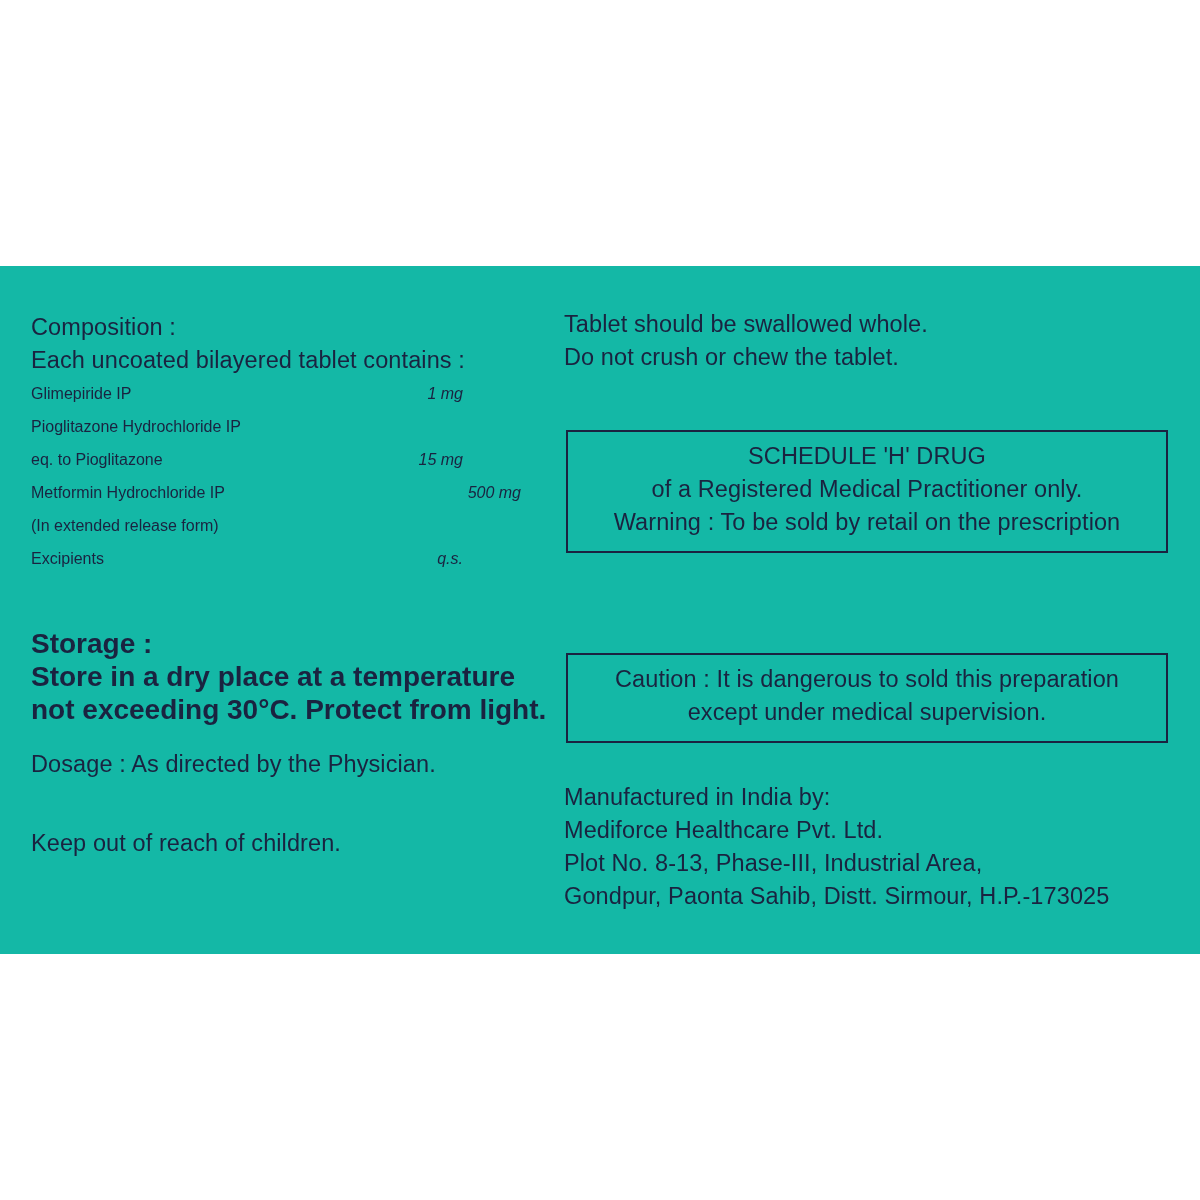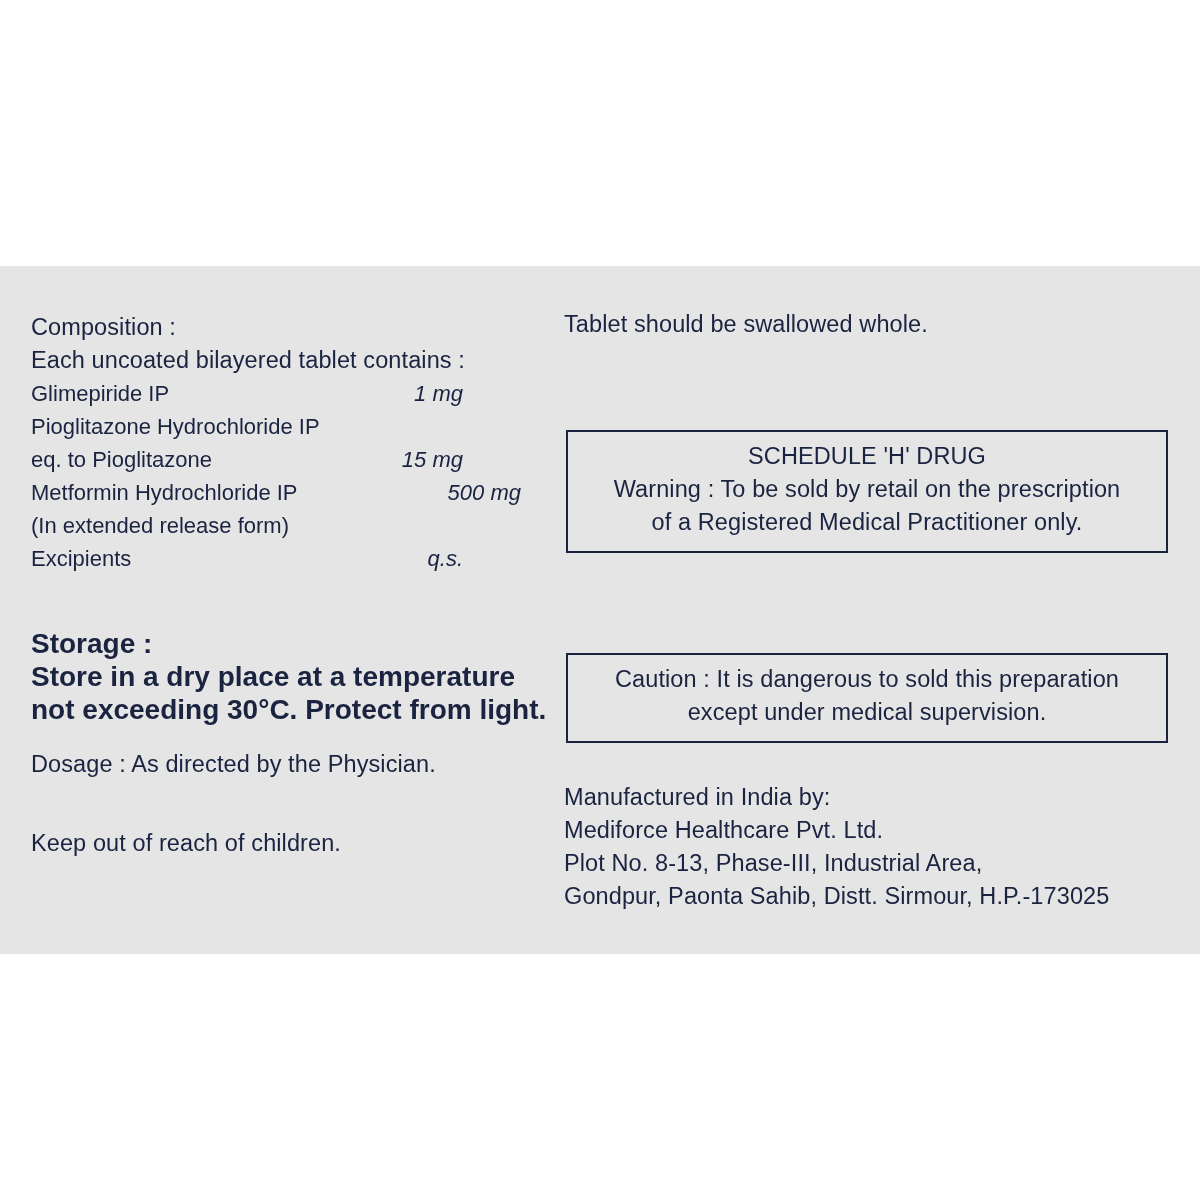--- a/index.html
+++ b/index.html
@@ -35,21 +35,21 @@
   }
   .ln {
     font-size: 23.5px;
     line-height: 33px;
     white-space: pre;
     letter-spacing: 0.1px;
   }
   .row {
     position: relative;
     height: 33px;
-    font-size: 22px;
+    font-size: 16px;
     line-height: 33px;
   }
   .row .nm {
     position: absolute;
     left: 0;
     top: 0;
     white-space: pre;
   }
   .row .amt {
     position: absolute;
@@ -103,21 +103,21 @@
   #swallow-block {
     position: absolute;
     left: 564px;
     top: 42px;
     width: 606px;
   }
 </style>
 </head>
 <body>
 
-<div id="label-card" style="background: #e5e5e5; color: rgb(26, 35, 64);">
+<div id="label-card" style="background: #14b8a6; color: rgb(26, 35, 64);">
   <div class="inner">
 
     <div class="col-left">
       <div class="ln">Composition :</div>
       <div class="ln">Each uncoated bilayered tablet contains :</div>
 
       <div class="row">
         <span class="nm">Glimepiride IP</span>
         <span class="amt">1 mg</span>
       </div>
@@ -157,26 +157,27 @@
       <div class="gap-md"></div>
       <div class="ln">Dosage : As directed by the Physician.</div>
 
       <div class="gap-lg"></div>
       <div class="gap-sm"></div>
       <div class="ln">Keep out of reach of children.</div>
     </div>
 
     <div id="swallow-block">
       <div class="ln">Tablet should be swallowed whole.</div>
+      <div class="ln">Do not crush or chew the tablet.</div>
     </div>
 
     <div id="schedule-box" class="boxed box-center">
       <div class="ln">SCHEDULE 'H' DRUG</div>
+      <div class="ln">of a Registered Medical Practitioner only.</div>
       <div class="ln">Warning : To be sold by retail on the prescription</div>
-      <div class="ln">of a Registered Medical Practitioner only.</div>
     </div>
 
     <div id="caution-box" class="boxed box-center">
       <div class="ln">Caution : It is dangerous to sold this preparation</div>
       <div class="ln">except under medical supervision.</div>
     </div>
 
     <div id="mfr-block">
       <div class="ln">Manufactured in India by:</div>
       <div class="ln">Mediforce Healthcare Pvt. Ltd.</div>

